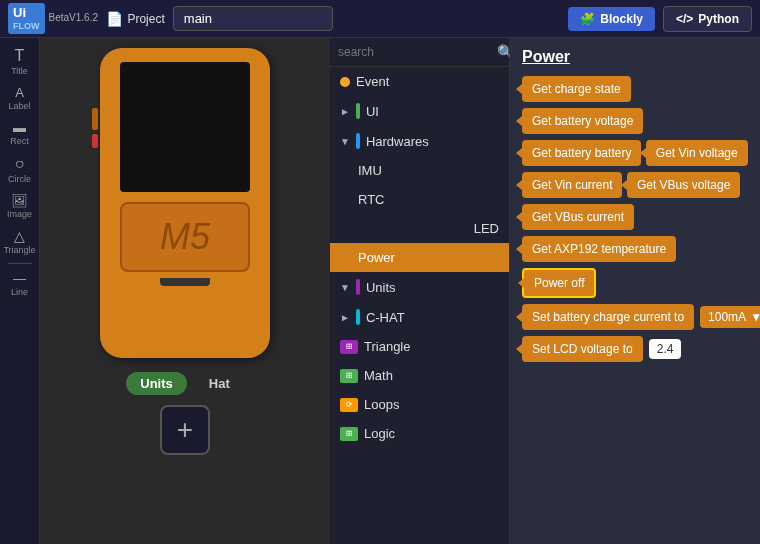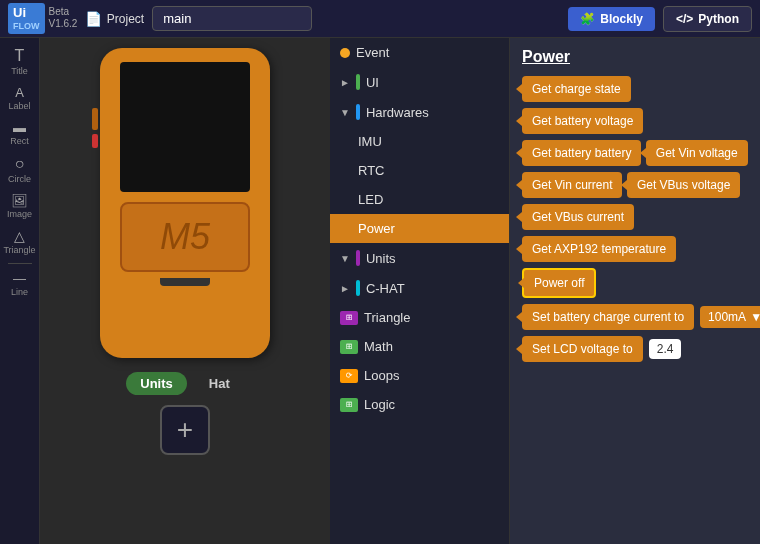--- a/index.html
+++ b/index.html
@@ -371,21 +371,21 @@
   </style>
 </head>
 <body>
 
 <div class="topbar">
   <div class="topbar-logo">
     <div class="logo-box">
       <div style="font-size:13px;font-weight:bold;">Ui</div>
       <div style="font-size:9px;color:#a0d0ff;">FLOW</div>
     </div>
-    <div style="display:flex;flex-direction:column;line-height:1.2;">
+    <div style="display:flex;line-height:1.2;">
       <span class="logo-beta">Beta</span>
       <span class="logo-version">V1.6.2</span>
     </div>
   </div>
   <button class="project-btn">
     <span class="project-icon">📄</span>
     <span>Project</span>
   </button>
   <input class="main-input" type="text" value="main" style="">
   <div class="topbar-spacer"></div>
@@ -448,20 +448,24 @@
     <div class="device-tabs">
       <button class="tab-btn">Units</button>
       <button class="tab-btn inactive">Hat</button>
     </div>
     <button class="add-btn">
       <span>+</span>
     </button>
   </div>
 
   <div class="block-panel">
+    <div class="search-bar">
+      <input class="search-input" type="text" placeholder="search" style="">
+      <span class="search-icon">🔍</span>
+    </div>
     <div class="category-list">
 
       <div class="cat-item">
         <div class="cat-dot" style="background:#f5a623;"></div>
         <span>Event</span>
       </div>
 
       <div class="cat-item">
         <span class="cat-arrow">►</span>
         <div class="cat-bar" style="background:#4caf50;"></div>
@@ -475,21 +479,21 @@
       </div>
 
       <div class="cat-item" style="padding-left:28px;">
         <span>IMU</span>
       </div>
 
       <div class="cat-item" style="padding-left:28px;">
         <span>RTC</span>
       </div>
 
-      <div class="cat-item" style="padding-left:28px;">
+      <div class="cat-item" style="padding-left:28px;justify-content:flex-end;">
         <span>LED</span>
       </div>
 
       <div class="cat-item active" style="padding-left:28px;">
         <span>Power</span>
       </div>
 
       <div class="cat-item">
         <span class="cat-arrow">▼</span>
         <div class="cat-bar" style="background:#9c27b0;"></div>

